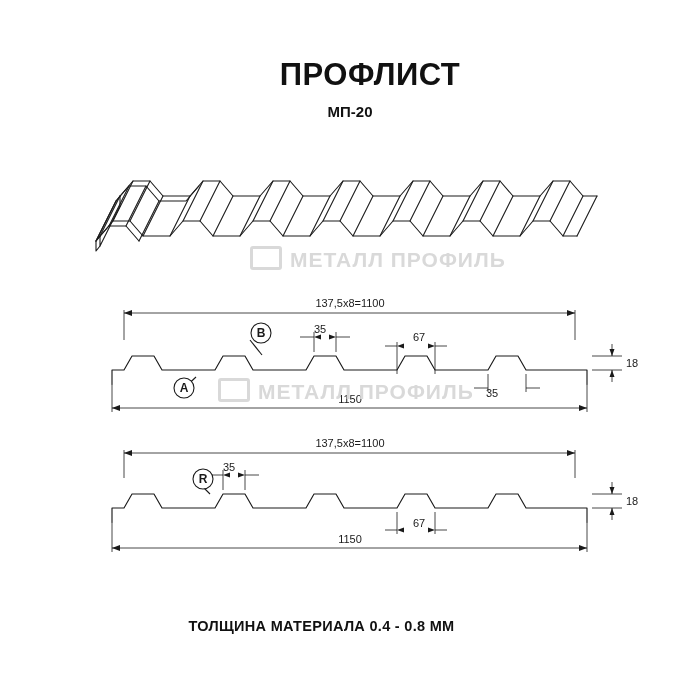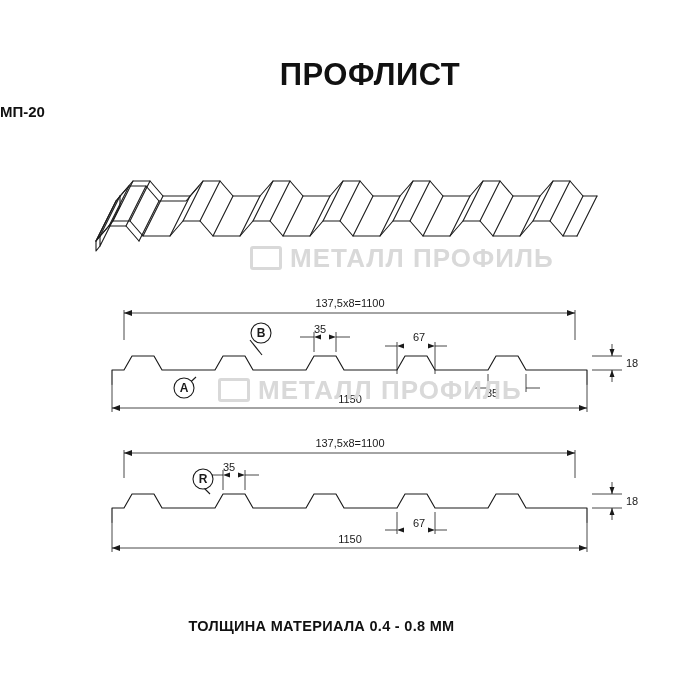--- a/index.html
+++ b/index.html
@@ -30,21 +30,21 @@
     font-weight: bold;
     letter-spacing: 0.5px;
     color: #111111;
     padding-left: 20px;
   }
   .subtitle {
     position: absolute;
     top: 103px;
     left: 0;
     width: 700px;
-    text-align: left;
+    text-align: center;
     font-size: 15px;
     font-weight: bold;
     color: #111111;
   }
   .footer {
     position: absolute;
     top: 618px;
     left: 0;
     width: 643px;
     text-align: center;
@@ -56,21 +56,21 @@
   .svg-layer {
     position: absolute;
     top: 0;
     left: 0;
   }
   .wm {
     position: absolute;
     font-family: "Liberation Sans", sans-serif;
     font-weight: bold;
     color: #d9d9d9;
-    font-size: 26px;
+    font-size: 21px;
     letter-spacing: 1px;
     white-space: nowrap;
     user-select: none;
   }
   .wm-1 { top: 243px; left: 250px; }
   .wm-2 { top: 375px; left: 218px; }
   .wm-mark {
     display: inline-block;
     width: 26px;
     height: 18px;

